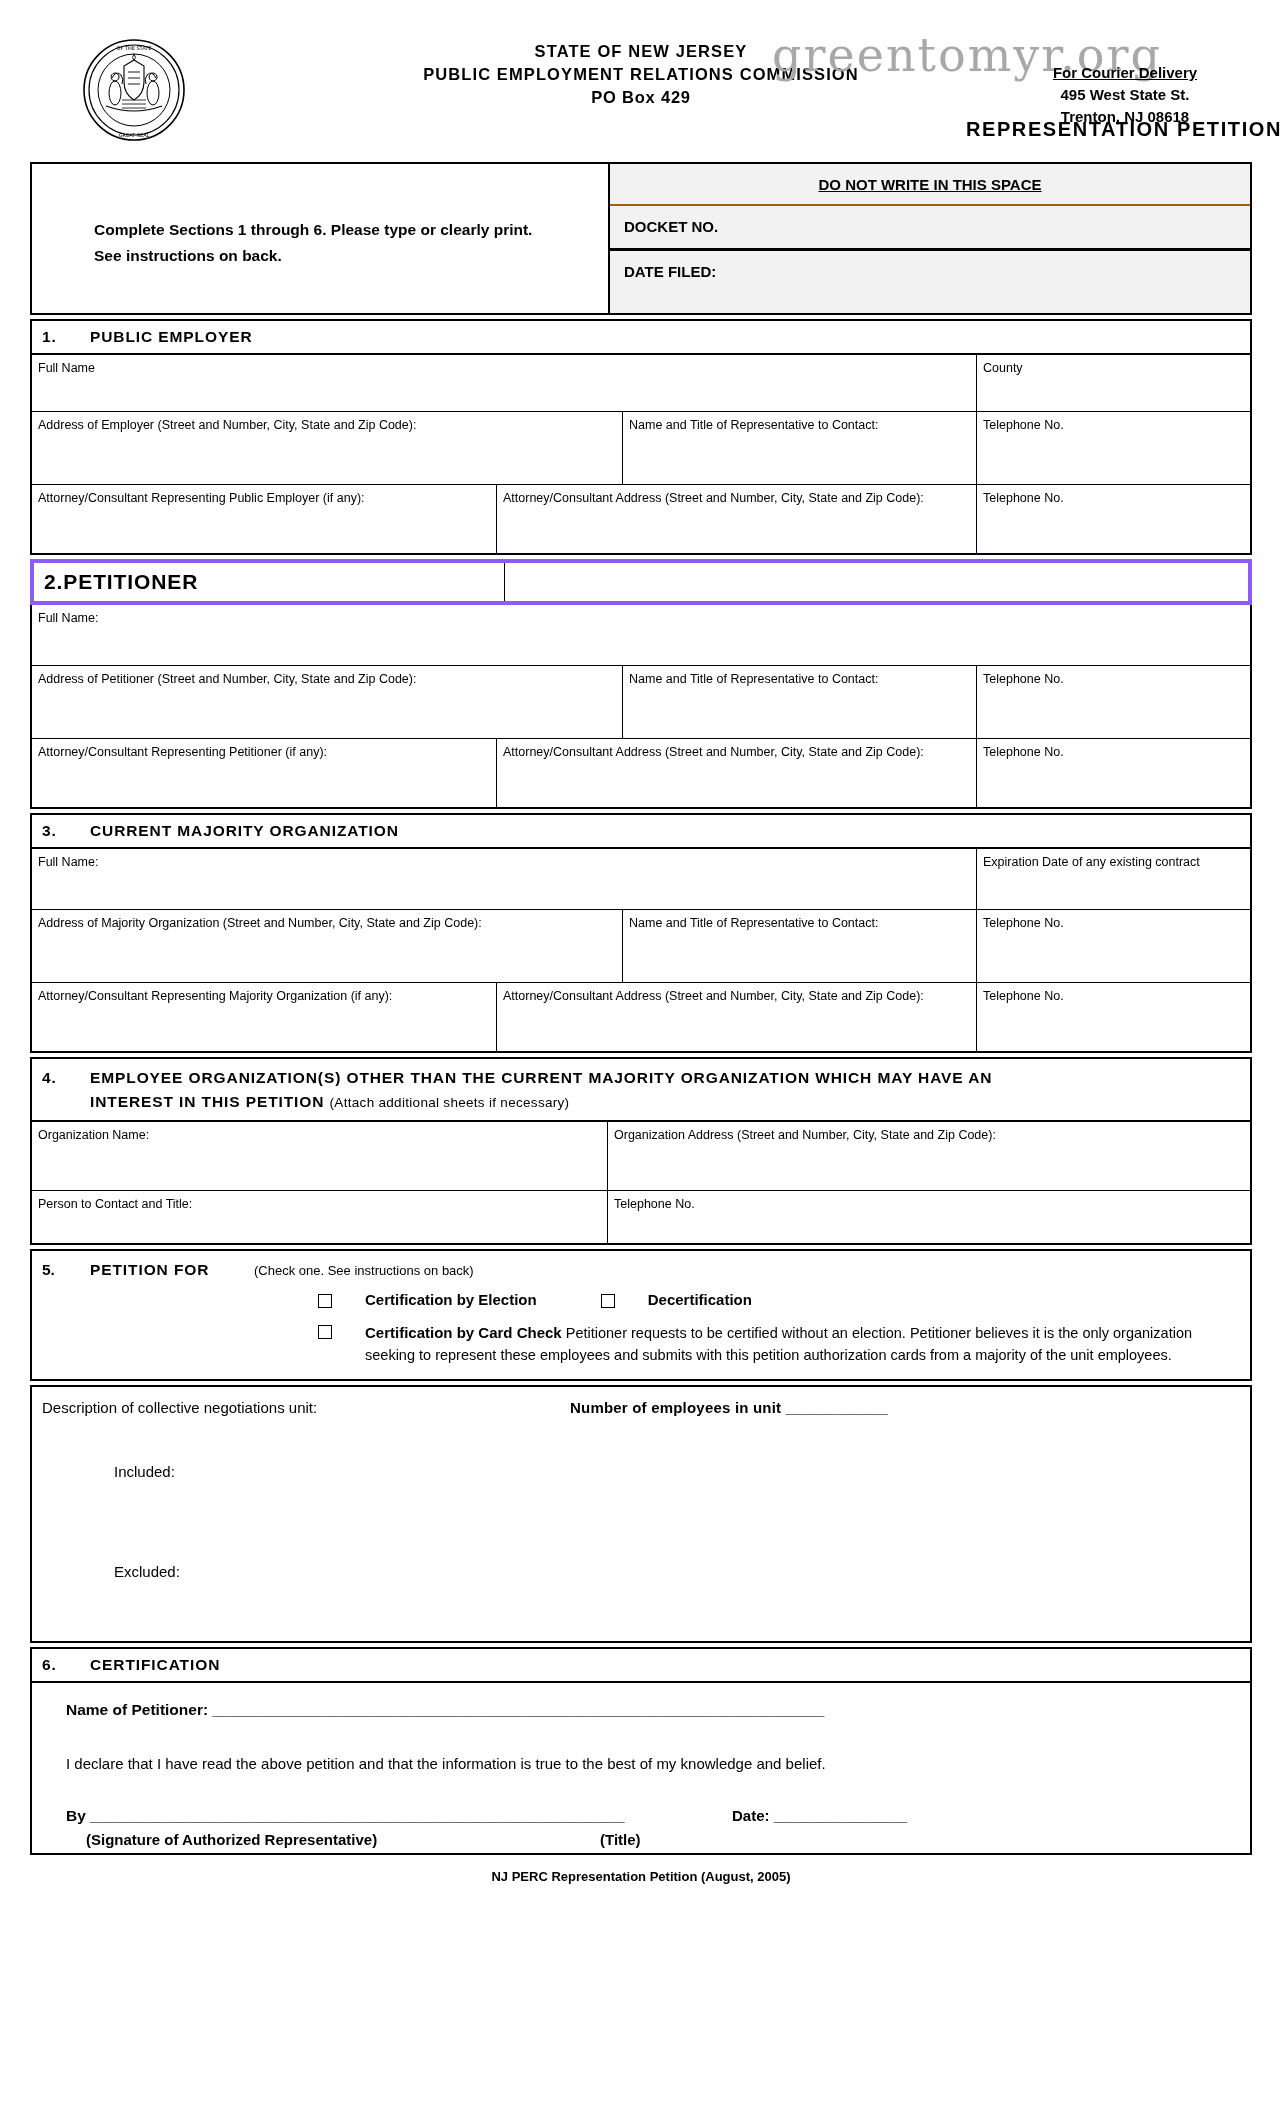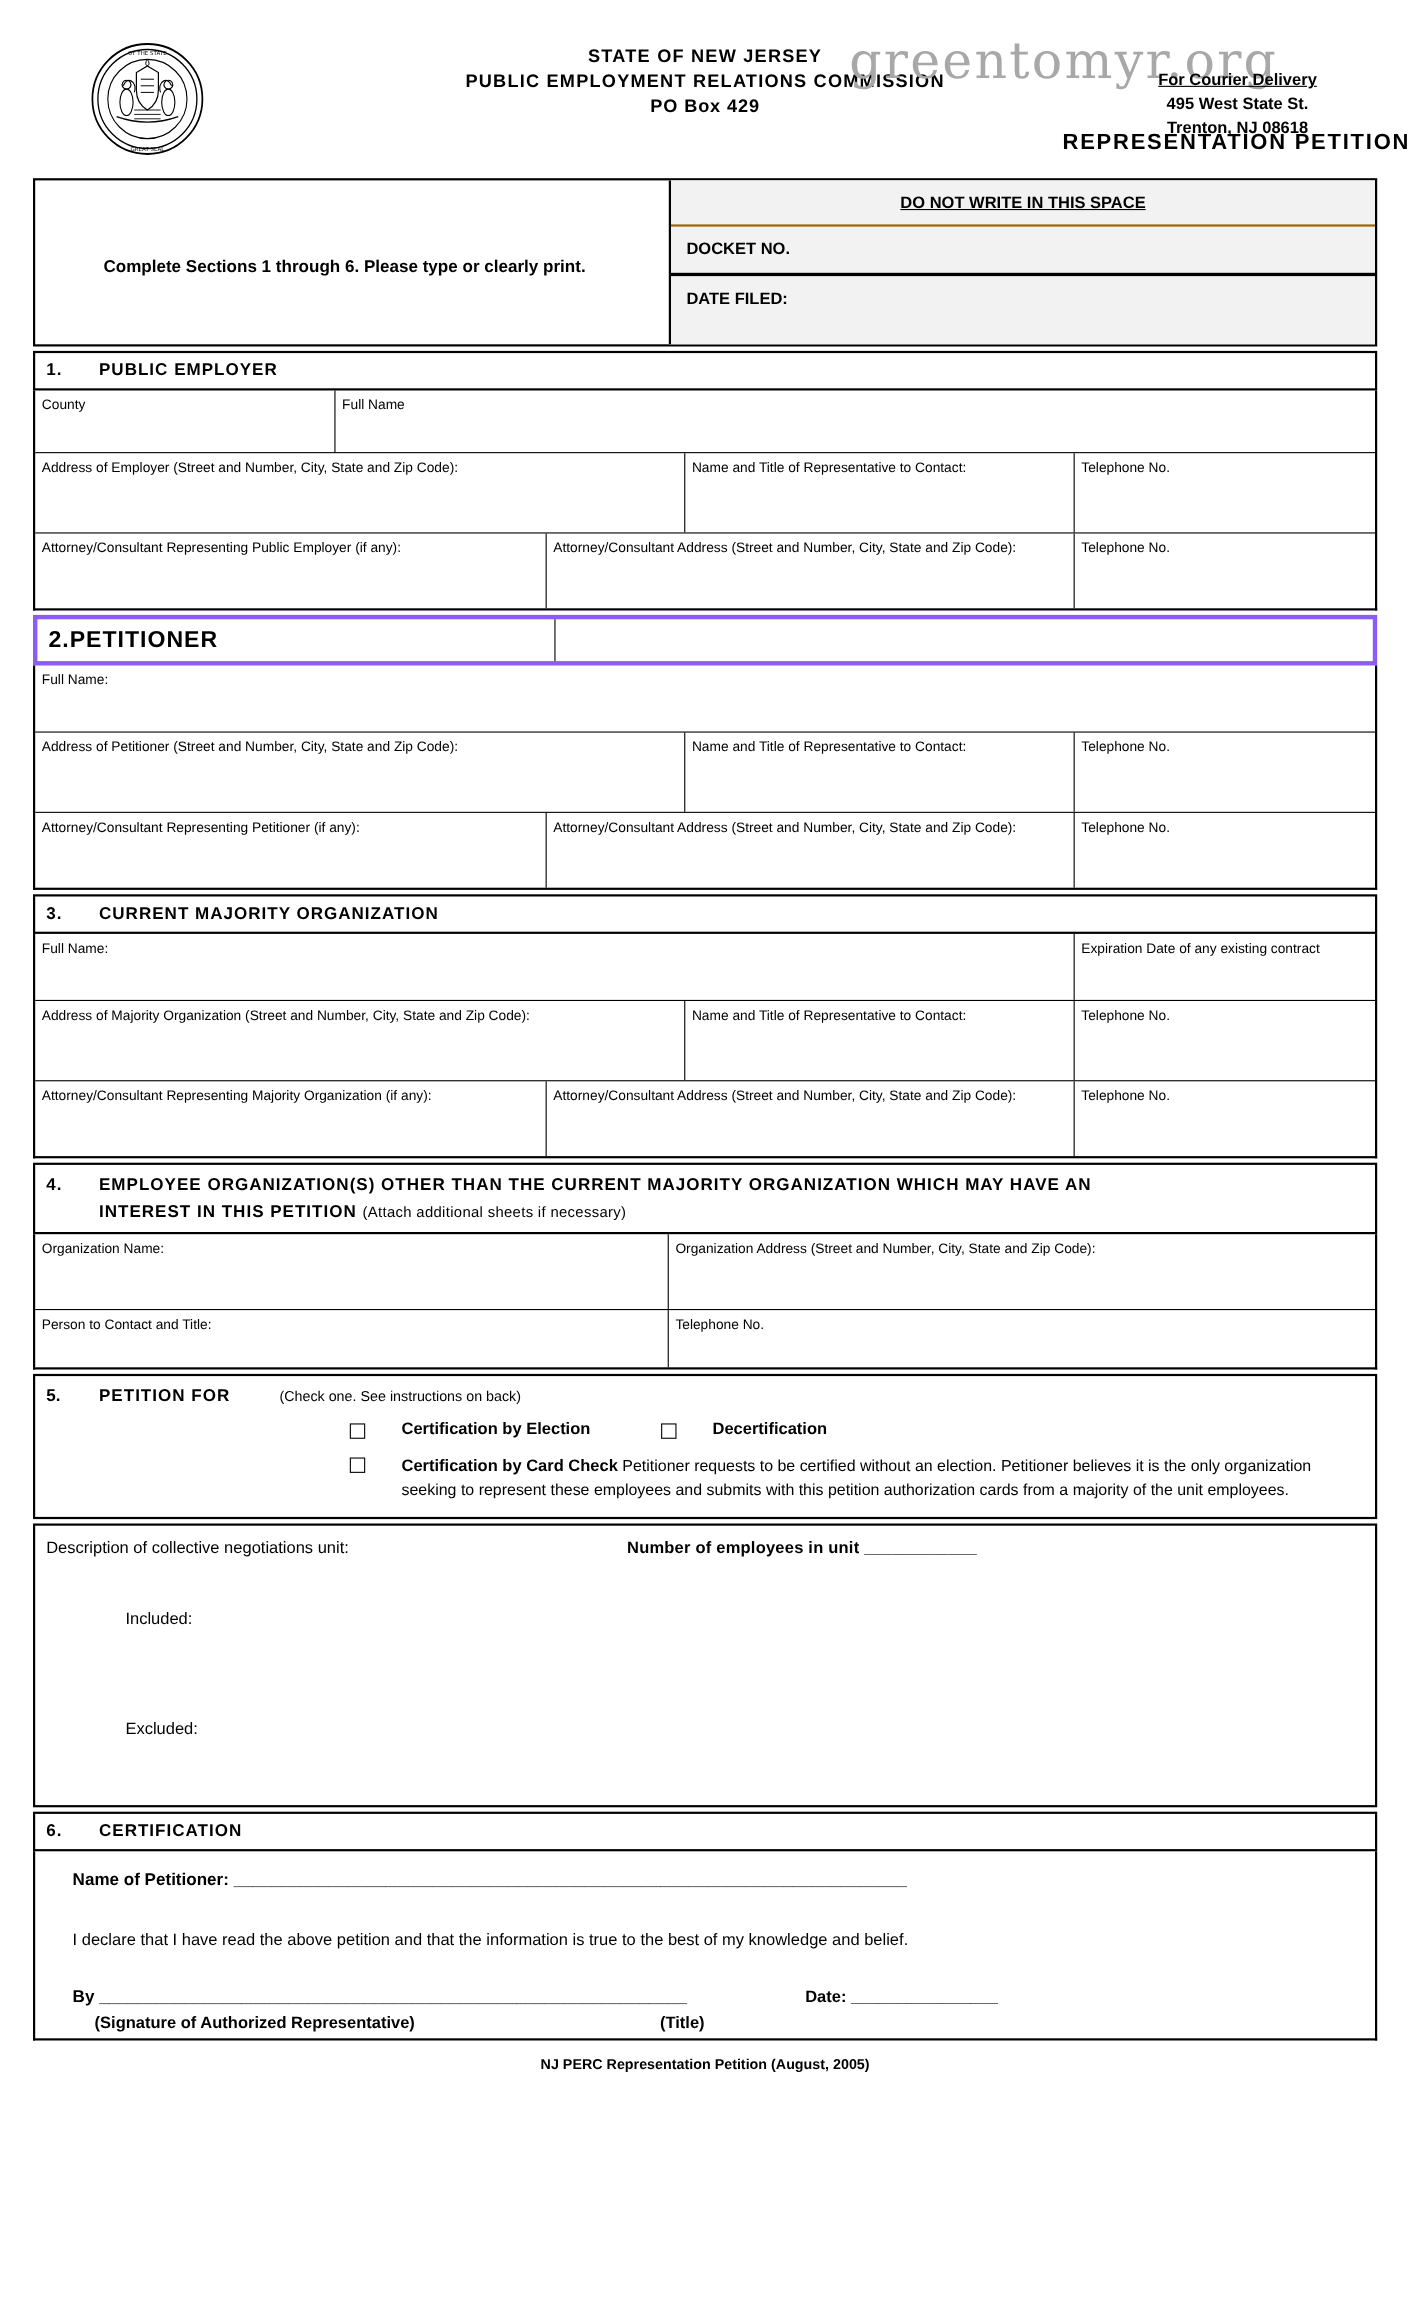--- a/index.html
+++ b/index.html
@@ -306,36 +306,37 @@
 
     <div class="doc-title">REPRESENTATION PETITION</div>
   </div>
 
   <div class="form">
 
     <div class="toprow">
       <div class="left">
         <div class="instr">
           <div>Complete Sections 1 through 6.   Please type or clearly print.</div>
+          <div>See instructions on back.</div>
         </div>
       </div>
       <div class="right">
         <div class="dnw">DO NOT WRITE IN THIS SPACE</div>
         <div class="docket">DOCKET NO.</div>
         <div class="datefiled">DATE FILED:</div>
       </div>
     </div>
 
     <div class="secbar">
       <span class="num">1.</span><span>PUBLIC EMPLOYER</span>
     </div>
     <div class="ftable">
       <div class="frow">
+        <div class="fcell h56" style="flex:0 0 945px">Full Name</div>
         <div class="fcell h56" style="flex:1 1 auto">County</div>
-        <div class="fcell h56" style="flex:0 0 945px">Full Name</div>
       </div>
       <div class="frow">
         <div class="fcell h72" style="flex:0 0 591px">Address of Employer (Street and Number, City, State and Zip Code):</div>
         <div class="fcell h72" style="flex:0 0 354px">Name and Title of Representative to Contact:</div>
         <div class="fcell h72" style="flex:1 1 auto">Telephone No.</div>
       </div>
       <div class="frow">
         <div class="fcell h68" style="flex:0 0 465px">Attorney/Consultant Representing Public Employer (if any):</div>
         <div class="fcell h68" style="flex:0 0 480px">Attorney/Consultant Address (Street and Number, City, State and Zip Code):</div>
         <div class="fcell h68" style="flex:1 1 auto">Telephone No.</div>

